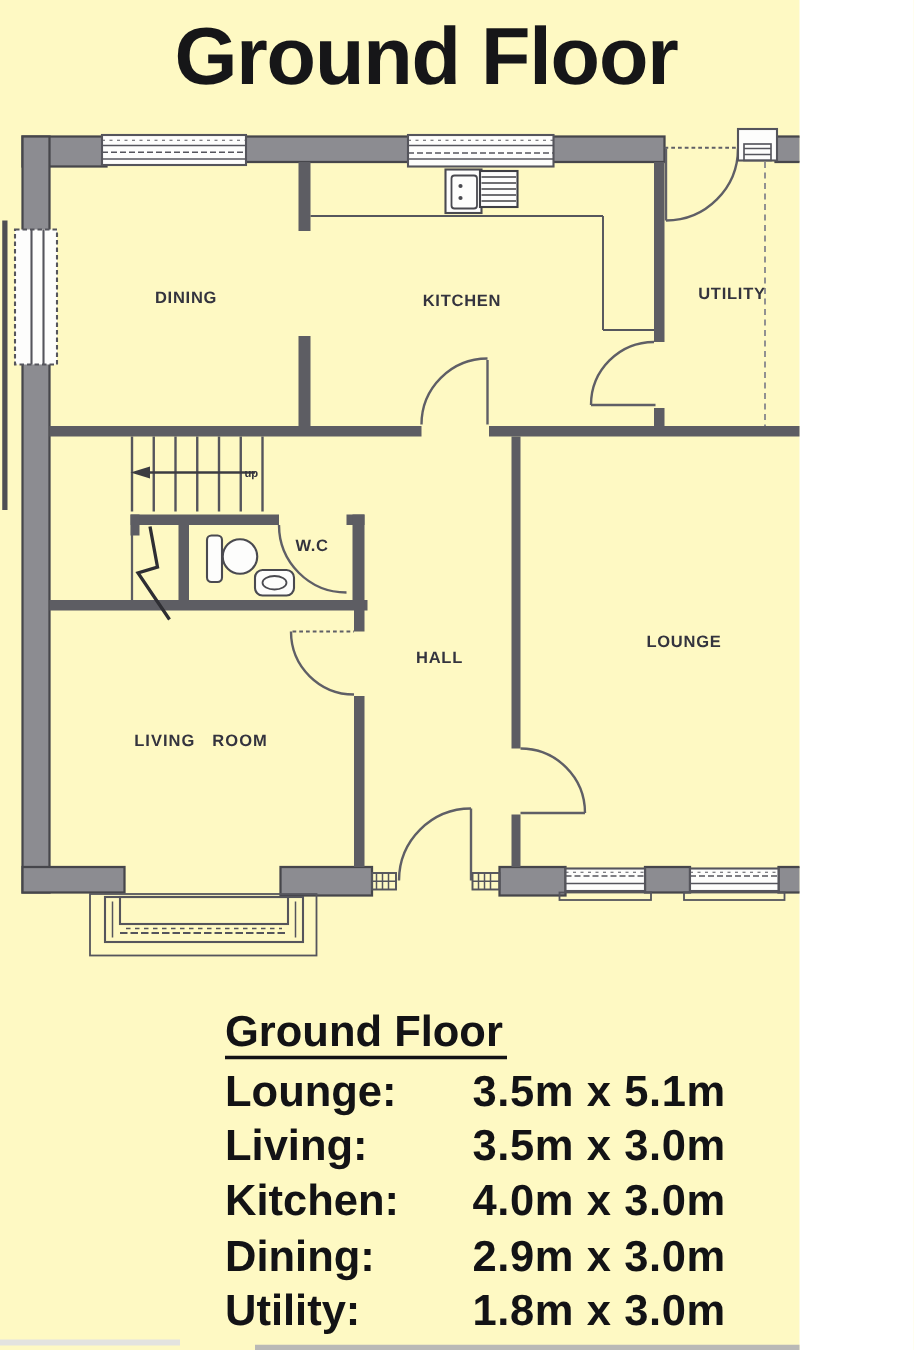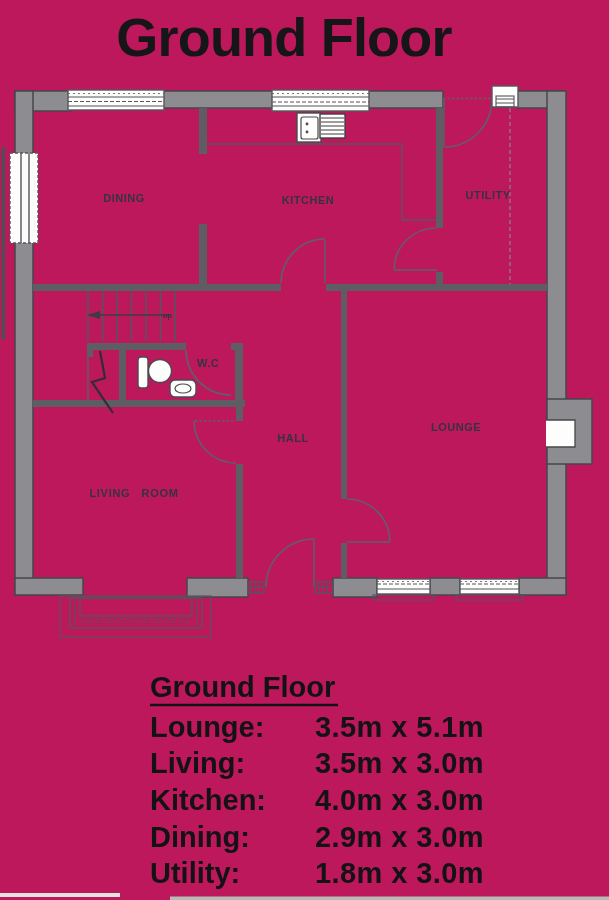--- a/index.html
+++ b/index.html
@@ -1,16 +1,16 @@
 <!DOCTYPE html>
 <html><head>
 <meta charset="utf-8">
 <style>
   html,body{margin:0;padding:0;background:#ffffff;}
-  #page{position:relative;width:609px;height:900px;background:#be185d;overflow:hidden;
+  #page{position:relative;width:533px;height:900px;background:#fef9c3;overflow:hidden;
         font-family:"Liberation Sans", sans-serif;}
   svg{position:absolute;left:0;top:0;}
   .lbl{font-family:"Liberation Sans", sans-serif;font-weight:bold;fill:#34343e;}
 </style>
 </head>
 <body>
 <div id="page">
 <svg width="609" height="900" viewBox="0 0 609 900">
 
 <text x="284" y="56" text-anchor="middle" font-family="Liberation Sans, sans-serif" font-size="54" font-weight="bold" fill="#161618" letter-spacing="-0.8">Ground Floor</text>

